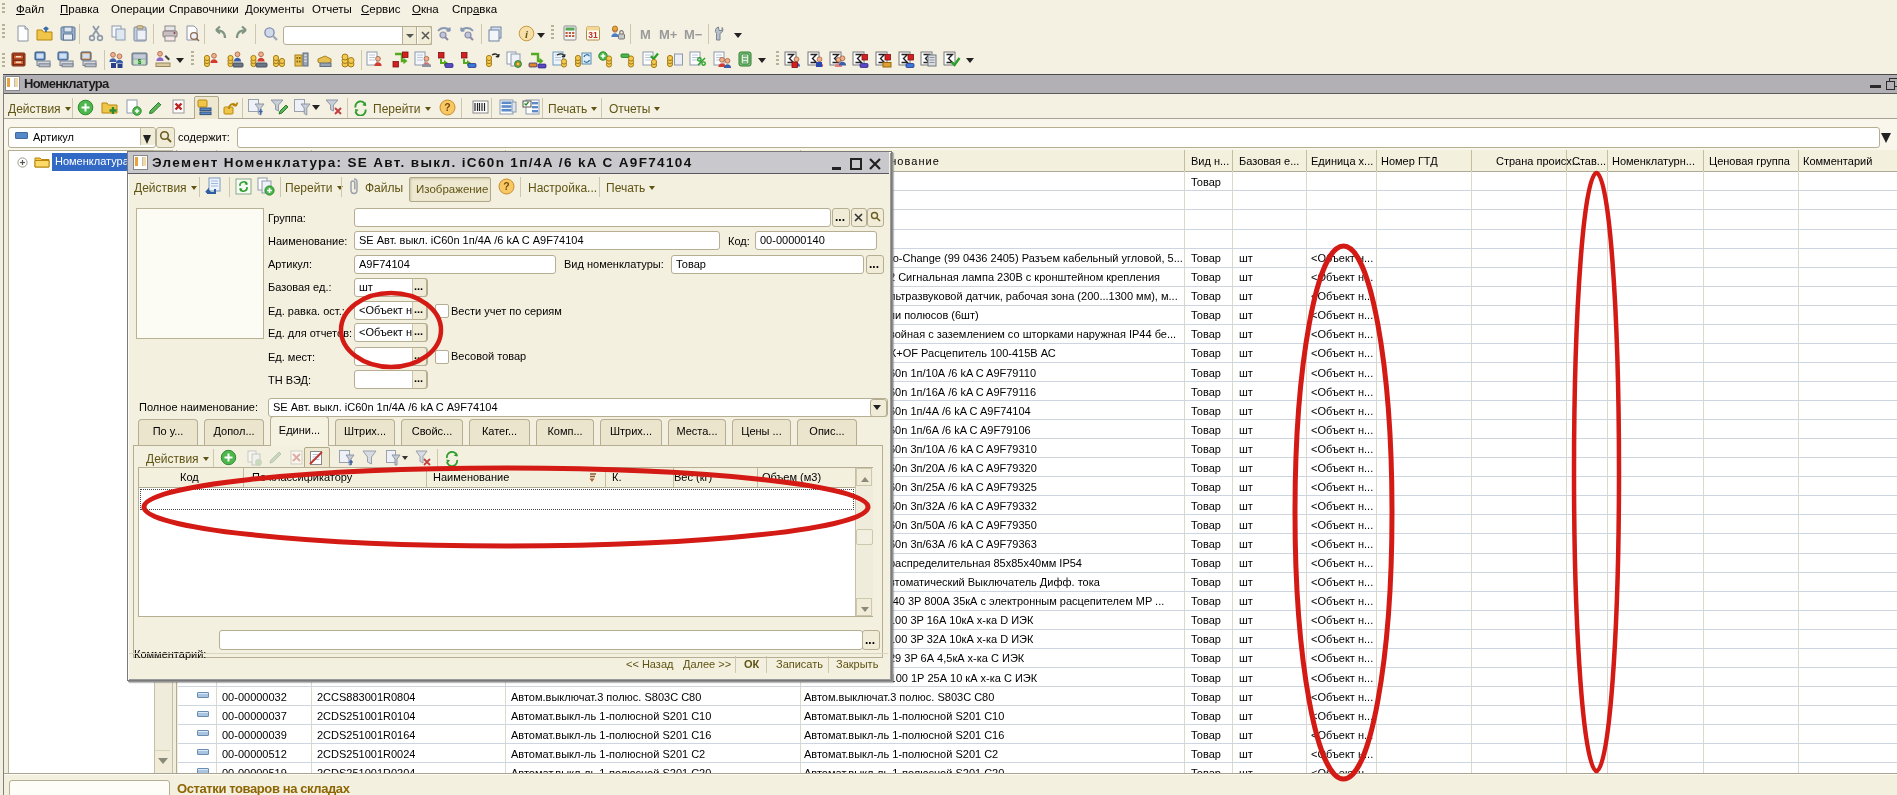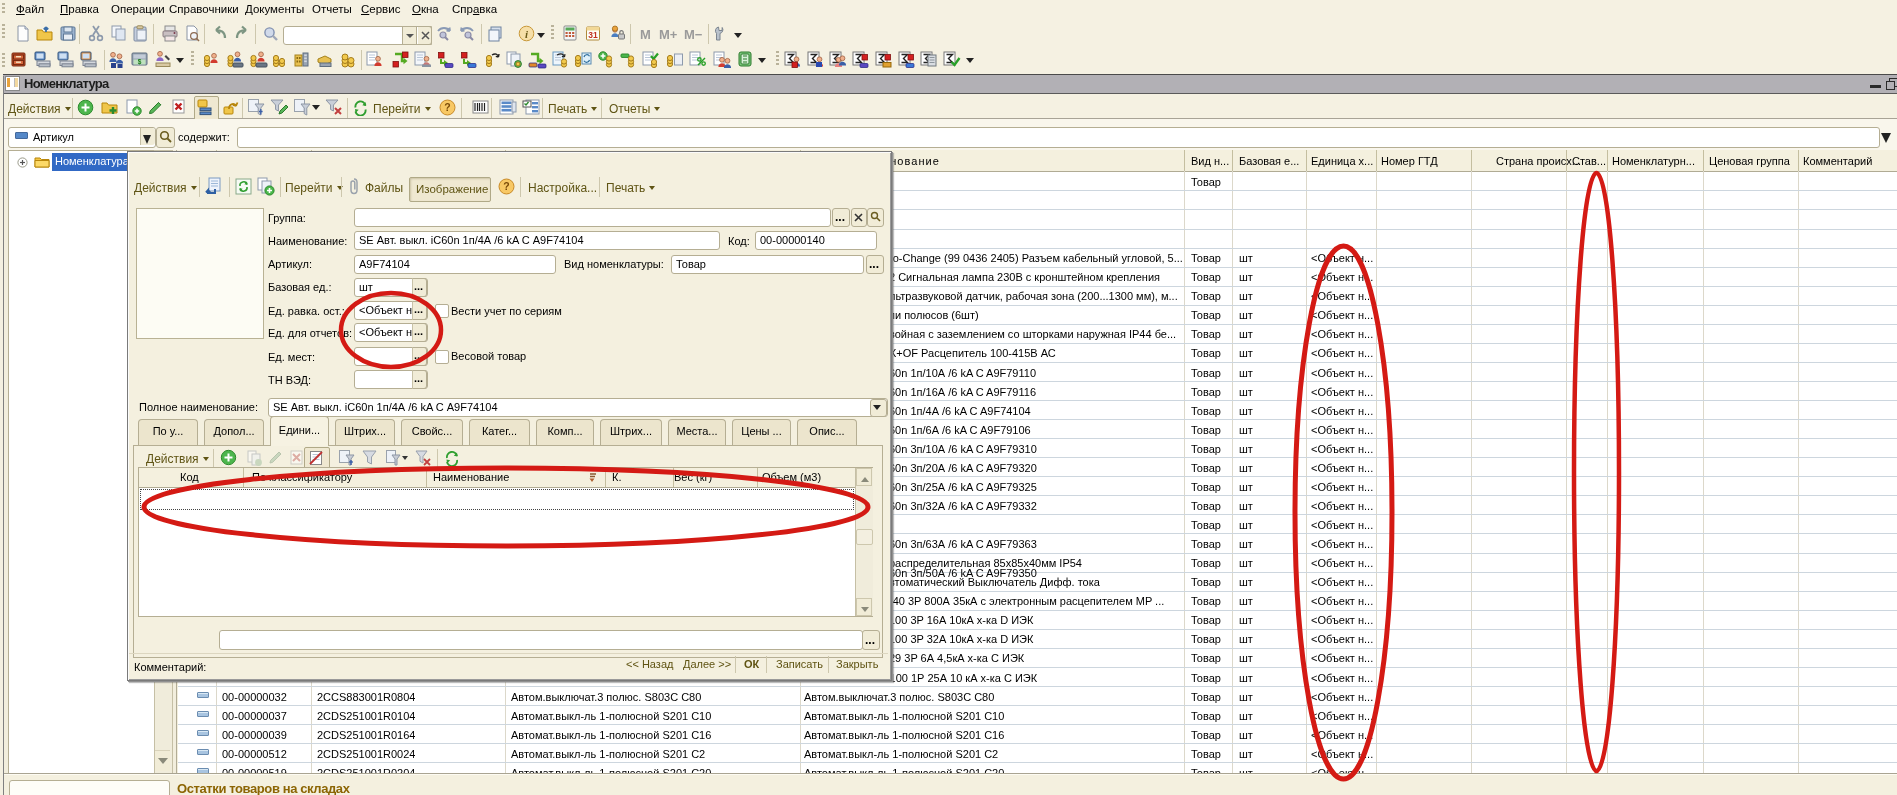--- a/index.html
+++ b/index.html
@@ -776,21 +776,21 @@
   <div class="cell" style="left:1061px;top:329.9px;">шт</div>
   <div class="cell" style="left:1133px;top:329.9px;">&lt;Объект н...</div>
   <div class="cell" style="left:711px;top:329.9px;width:294px;">60n 3п/25А /6 kA C A9F79325</div>
   <div class="cell" style="left:1013px;top:348.9px;">Товар</div>
   <div class="cell" style="left:1061px;top:348.9px;">шт</div>
   <div class="cell" style="left:1133px;top:348.9px;">&lt;Объект н...</div>
   <div class="cell" style="left:711px;top:348.9px;width:294px;">60n 3п/32А /6 kA C A9F79332</div>
   <div class="cell" style="left:1013px;top:368.0px;">Товар</div>
   <div class="cell" style="left:1061px;top:368.0px;">шт</div>
   <div class="cell" style="left:1133px;top:368.0px;">&lt;Объект н...</div>
-  <div class="cell" style="left:711px;top:368.0px;width:294px;margin-top:48px;">60n 3п/50А /6 kA C  A9F79350</div>
+  <div class="cell" style="left:711px;top:368.0px;width:294px;">60n 3п/50А /6 kA C  A9F79350</div>
   <div class="cell" style="left:1013px;top:387.0px;">Товар</div>
   <div class="cell" style="left:1061px;top:387.0px;">шт</div>
   <div class="cell" style="left:1133px;top:387.0px;">&lt;Объект н...</div>
   <div class="cell" style="left:711px;top:387.0px;width:294px;">60n 3п/63А /6 kA C A9F79363</div>
   <div class="cell" style="left:1013px;top:406.1px;">Товар</div>
   <div class="cell" style="left:1061px;top:406.1px;">шт</div>
   <div class="cell" style="left:1133px;top:406.1px;">&lt;Объект н...</div>
   <div class="cell" style="left:711px;top:406.1px;width:294px;">распределительная 85х85х40мм IP54</div>
   <div class="cell" style="left:1013px;top:425.2px;">Товар</div>
   <div class="cell" style="left:1061px;top:425.2px;">шт</div>
@@ -856,20 +856,33 @@
   <div class="cell" style="left:1061px;top:615.8px;">шт</div>
   <div class="cell" style="left:1133px;top:615.8px;">&lt;Объект н...</div>
   <div class="eq" style="left:19px;top:618.4px;"></div>
   <div class="cell" style="left:44px;top:615.8px;">00-00000519</div>
   <div class="cell" style="left:139px;top:615.8px;">2CDS251001R0204</div>
   <div class="cell" style="left:333px;top:615.8px;width:288px;">Автомат.выкл-ль 1-полюсной S201 C20</div>
   <div class="cell" style="left:626px;top:615.8px;width:378px;">Автомат.выкл-ль 1-полюсной S201 C20</div>
 </div>
 
 <div class="ab" id="dialog" style="left:127px;top:151px;width:763px;height:528px;background:#f4f0df;border:1px solid #7a7a7a;box-shadow:inset 1px 1px 0 #fbfbfb, inset -1px -1px 0 #9a9a9a, 1px 1px 0 #909090, 2px 2px 1px rgba(110,110,110,.45);">
+ <div class="ab" style="left:0;top:0;width:761px;height:21px;background:#c9c8cd;border-bottom:1px solid #5a5763;">
+  <div class="ab" style="left:5px;top:3px;width:13px;height:13px;background:#fff;border:1px solid #888;">
+          <div class="ab" style="left:1px;top:1px;width:3px;height:9px;background:#e8a33d;"></div>
+          <div class="ab" style="left:5px;top:1px;width:3px;height:9px;background:#fff;border-right:1px solid #bbb;"></div>
+          <div class="ab" style="left:9px;top:1px;width:3px;height:9px;background:#f3d9a0;"></div>
+        </div>
+  <span style="position:absolute;left:24px;top:3px;font-weight:bold;font-size:13.5px;letter-spacing:1.35px;color:#111;">Элемент Номенклатура: SE Авт. выкл. iC60n 1п/4А /6 kA С A9F74104</span>
+  <div class="ab" style="left:704px;top:15px;width:9px;height:3px;background:#222;"></div>
+  <div class="ab" style="left:722px;top:6px;width:8px;height:8px;border:2px solid #222;"></div>
+  <svg class="ab" style="left:741px;top:6px;" width="12" height="12" viewBox="0 0 12 12">
+          <path d="M1 1 L11 11 M11 1 L1 11" stroke="#222" stroke-width="2.2"></path>
+        </svg>
+ </div>
  <span class="tbtxt" style="left:6px;top:29px;">Действия<span class="dd"></span></span>
  <div class="sep1" style="left:71px;top:25px;height:20px;"></div>
  <svg class="ab" style="left:77px;top:25px;" width="19" height="19" viewBox="0 0 19 19">
         <rect x="4" y="1" width="11" height="13" fill="#eef3fb" stroke="#7a99c2"></rect>
         <line x1="6" y1="4" x2="13" y2="4" stroke="#9db8d8"></line>
         <line x1="6" y1="6.5" x2="13" y2="6.5" stroke="#9db8d8"></line>
         <line x1="6" y1="9" x2="13" y2="9" stroke="#9db8d8"></line>
         <path d="M10 12 L10 16 L3 16 L3 13.2 L1 15.5 M3 13.2 L5.4 15.6" fill="none" stroke="#2e5fa3" stroke-width="2"></path>
       </svg>
  <div class="sep1" style="left:101px;top:25px;height:20px;"></div>
@@ -1052,21 +1065,21 @@
         <path d="M1 1 L7 1 M1 3.5 L6 3.5" stroke="#8a5a30" stroke-width="1.3"></path>
         <path d="M3 9 L0.5 5.5 L5.5 5.5 Z" fill="#b06030"></path>
       </svg>
  <div class="ab" style="left:12px;top:336.5px;width:714px;height:21px;border:1px dotted #444;box-sizing:border-box;"></div>
  <div class="ab" style="left:727px;top:316px;width:17px;height:148px;background:#f0ecdb;border-left:1px solid #c5bfa5;"></div>
  <div class="ab" style="left:728px;top:316px;width:16px;height:18px;background:#f1ecd7;border:1px solid #cdc7ad;box-sizing:border-box;"></div>
  <div class="ab" style="left:733px;top:325px;width:0;height:0;border-left:4px solid transparent;border-right:4px solid transparent;border-bottom:5px solid #8a8a7a;"></div>
  <div class="ab" style="left:728px;top:377px;width:15px;height:14px;background:#f3efe0;border:1px solid #cdc7ad;border-radius:2px;"></div>
  <div class="ab" style="left:728px;top:446px;width:16px;height:18px;background:#f1ecd7;border:1px solid #cdc7ad;box-sizing:border-box;"></div>
  <div class="ab" style="left:733px;top:455px;width:0;height:0;border-left:4px solid transparent;border-right:4px solid transparent;border-top:5px solid #8a8a7a;"></div>
- <span class="txt" style="left:6px;top:509px;">Комментарий:</span>
+ <span class="txt" style="left:6px;top:496px;">Комментарий:</span>
  <div class="inp" style="left:91px;top:478px;width:642px;height:18px;"></div>
  <div class="btn3" style="left:734px;top:478px;width:16px;height:18px;"></div>
       <span class="ab" style="left:737px;top:481px;font-weight:bold;">...</span>
  <div class="ab" style="left:1px;top:501px;width:759px;height:1px;background:#dcd6c0;"></div>
  <span class="ab" style="left:498px;top:506px;color:#5f5312;font-size:11px;">&lt;&lt; Назад</span>
  <span class="ab" style="left:555px;top:506px;color:#5f5312;font-size:11px;">Далее &gt;&gt;</span>
  <span class="ab" style="left:616px;top:506px;color:#5f5312;font-size:11px;font-weight:bold;">ОК</span>
  <span class="ab" style="left:648px;top:506px;color:#5f5312;font-size:11px;">Записать</span>
  <span class="ab" style="left:708px;top:506px;color:#5f5312;font-size:11px;">Закрыть</span>
  <div class="ab" style="left:607px;top:504px;width:1px;height:17px;background:#cdc7ad;"></div>

